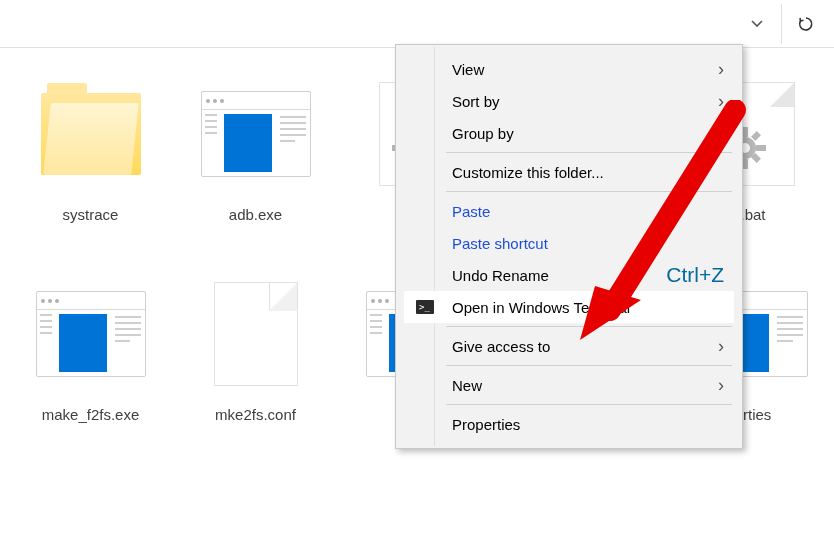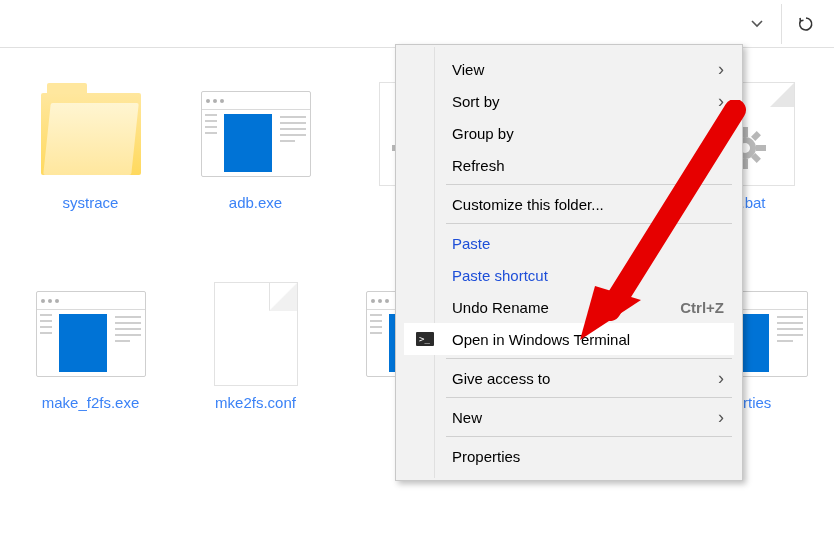--- a/index.html
+++ b/index.html
@@ -63,23 +63,24 @@
       cursor: pointer;
     }
     .file-icon {
       width: 120px;
       height: 120px;
       display: flex;
       align-items: center;
       justify-content: center;
     }
     .file-label {
+      margin-top: 12px;
       text-align: center;
       font-size: 15px;
-      color: #3b82f6;
+      color: #404040;
       max-width: 140px;
       word-wrap: break-word;
     }
     
     .folder-icon {
       position: relative;
       width: 100px;
       height: 82px;
     }
     .folder-back {
@@ -228,23 +229,22 @@
     .menu-item.highlighted {
       background: #fff;
     }
     .menu-item .arrow {
       margin-left: auto;
       font-size: 18px;
       color: #555;
     }
     .menu-item .shortcut {
       margin-left: auto;
-      font-size: 15px;
-      color: #737373;
-      font-weight: bold;
+      font-size: 21px;
+      color: #0369a1;
     }
     .menu-item .item-icon {
       position: absolute;
       left: 10px;
       width: 22px;
       height: 22px;
       display: flex;
       align-items: center;
       justify-content: center;
     }
@@ -488,23 +488,20 @@
     <span class="arrow">›</span>
   </div>
   <div class="menu-item">
     <span>Sort by</span>
     <span class="arrow">›</span>
   </div>
   <div class="menu-item">
     <span>Group by</span>
     <span class="arrow">›</span>
   </div>
-  <div class="menu-item">
-    <span>Refresh</span>
-  </div>
   <div class="menu-sep"></div>
   <div class="menu-item">
     <span>Customize this folder...</span>
   </div>
   <div class="menu-sep"></div>
   <div class="menu-item disabled">
     <span>Paste</span>
   </div>
   <div class="menu-item disabled">
     <span>Paste shortcut</span>

